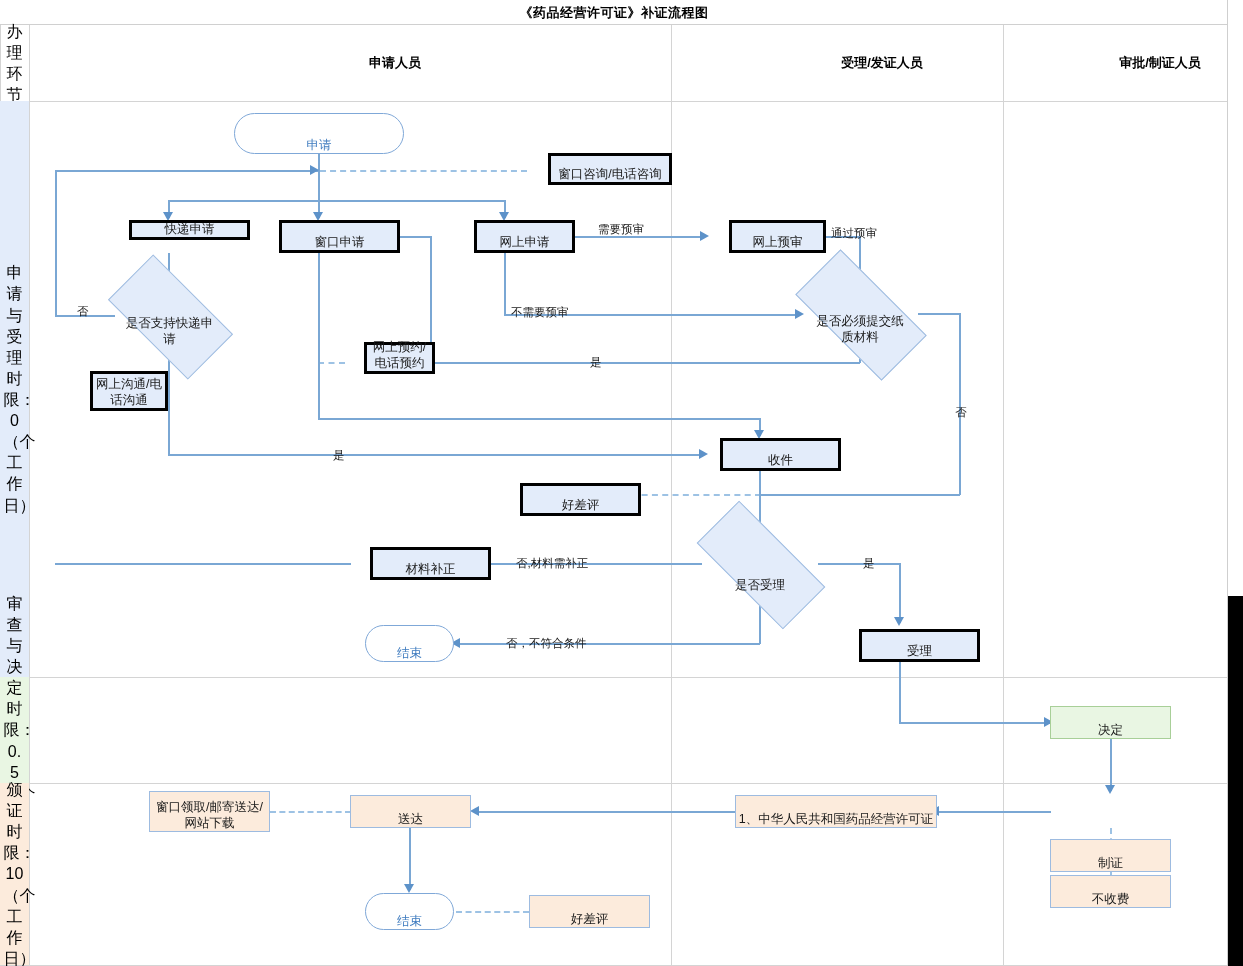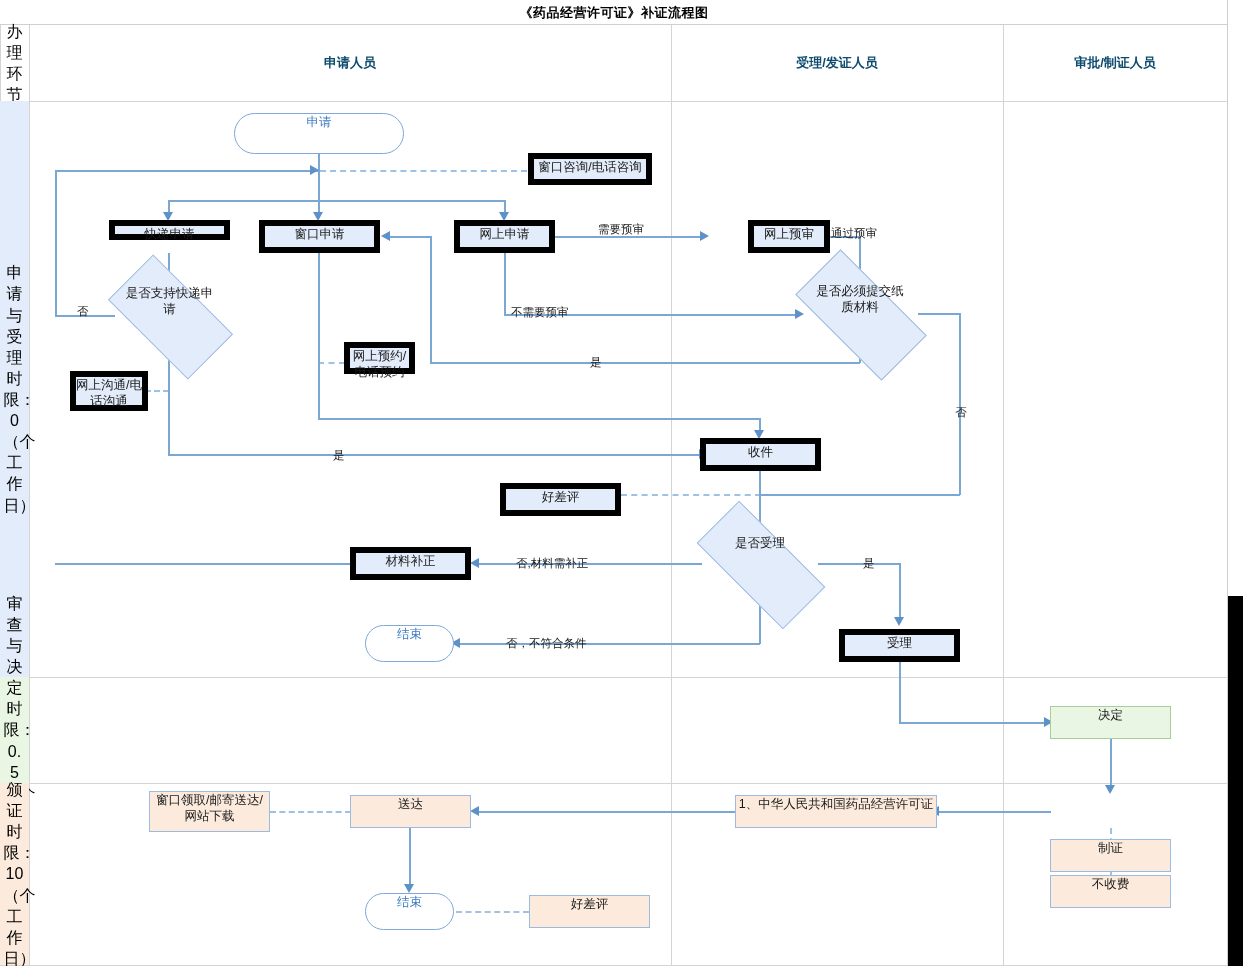--- a/index.html
+++ b/index.html
@@ -11,33 +11,33 @@
     border-bottom:1px solid #d0d0d0;box-sizing:border-box;}
   .title-text{position:absolute;left:0;top:0;width:1228px;height:25px;
     display:flex;align-items:center;justify-content:center;
     font-size:13px;font-weight:bold;color:#000;letter-spacing:0.5px;}
 
   
   .vline{position:absolute;background:#d4d4d4;width:1px;}
   .hline{position:absolute;background:#d4d4d4;height:1px;}
 
   .colhead{position:absolute;top:25px;height:76px;display:flex;
-    align-items:center;justify-content:center;font-size:13px;font-weight:bold;color:#0c4a6e;}
+    align-items:center;justify-content:center;font-size:13px;font-weight:bold;color:#000000;padding-left:45px;}
 
   .rowlabel{position:absolute;left:0;width:29px;
     display:flex;align-items:center;justify-content:center;text-align:center;
     font-size:16px;color:#000;line-height:1.32;
     writing-mode:horizontal-tb;word-break:break-all;padding:2px 1px;box-sizing:border-box;}
   .rowlabel span{display:block;width:22px;}
 
   
-  .node{position:absolute;box-sizing:border-box;display:flex;align-items:flex-start;
+  .node{position:absolute;box-sizing:border-box;display:flex;align-items:flex-end;
     justify-content:center;text-align:center;font-size:12.5px;color:#1a1a1a;
     line-height:1.28;z-index:5;}
-  .n-blue{background:#e3ecfa;border:6px solid #000000;}
+  .n-blue{background:#e3ecfa;border:3px solid #000000;margin-left:20px;}
   .n-green{background:#e9f6e3;border:1px solid #a8cf98;}
   .n-orange{background:#fcebdc;border:1px solid #9dbbe0;}
   .n-term{background:#fff;border:1.4px solid #7fa8d8;border-radius:26px;color:#3e7bbf;}
   .n-diamond{background:transparent;border:none;}
   .dmd-shape{position:absolute;left:0;top:0;width:100%;height:100%;
     background:#e3ecfa;border:1px solid #9dbbe0;
     transform:rotate(45deg);}
   .dmd-label{position:relative;z-index:2;font-size:12.5px;line-height:1.3;color:#1a1a1a;}
 
   
@@ -129,21 +129,21 @@
 
   <div class="node n-blue" style="left:109px;top:220px;width:121px;height:20px;">
     <span>快递申请</span>
   </div>
   <div class="node n-blue" style="left:259px;top:220px;width:121px;height:33px;">
     <span>窗口申请</span>
   </div>
   <div class="node n-blue" style="left:454px;top:220px;width:101px;height:33px;">
     <span>网上申请</span>
   </div>
-  <div class="node n-blue" style="left:748px;top:220px;width:82px;height:33px;">
+  <div class="node n-blue" style="left:709px;top:220px;width:97px;height:33px;">
     <span>网上预审</span>
   </div>
 
   <div class="ln lh" style="left:555px;top:236px;width:148px;"></div>
   <div class="arr arr-r" style="left:700px;top:231px;"></div>
   <div class="elab" style="left:598px;top:222px;">需要预审</div>
 
   <div class="ln lv" style="left:859px;top:236px;height:42px;"></div>
   <div class="ln lh" style="left:810px;top:236px;width:50px;"></div>
   <div class="arr arr-d" style="left:854px;top:272px;"></div>

